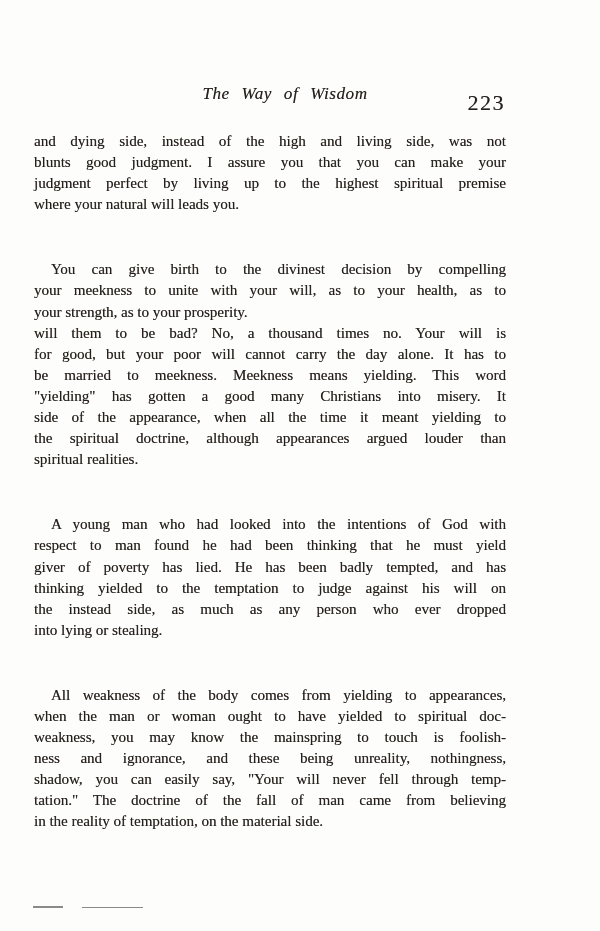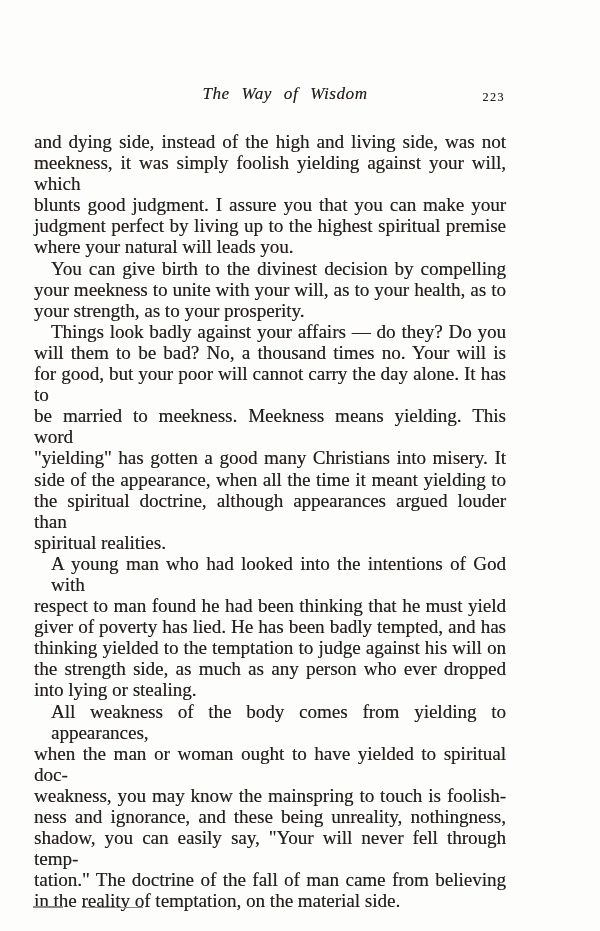--- a/index.html
+++ b/index.html
@@ -26,44 +26,45 @@
     font-size: 17px;
     word-spacing: 7px;
     letter-spacing: 0.6px;
     color: var(--ink, #241f1a);
     text-shadow: 0.2px 0.2px 0.4px rgba(25,20,15,0.5);
   }
   .running-head-number {
     position: absolute;
     top: 90px;
     right: 95px;
-    font-size: 12px;
+    font-size: 22px;
     letter-spacing: 1.5px;
     color: var(--ink, #241f1a);
     text-shadow: 0.2px 0.2px 0.4px rgba(25,20,15,0.5);
   }
   .page-body {
     position: absolute;
     left: 34px;
     top: 131px;
     width: 472px;
-    font-size: 19px;
+    font-size: 15px;
     line-height: 21.1px;
     text-shadow: 0.25px 0.25px 0.35px rgba(30,24,18,0.55);
   }
   .line {
     text-align: justify;
     text-align-last: justify;
     white-space: normal;
   }
   .line.last {
     text-align-last: left;
   }
   .line.indent {
     padding-left: 17px;
+    margin-top: 44px;
   }
   .scan-rule-short {
     position: absolute;
     left: 33px;
     top: 906px;
     width: 30px;
     height: 2px;
     background: var(--rule, #8a8a8a);
   }
   .scan-rule-long {
@@ -79,40 +80,38 @@
 <body>
 
 <div class="page">
 
   <div class="running-head-title">The Way of Wisdom</div>
 
   <div class="running-head-number">223</div>
 
   <div class="page-body">
       <div class="line">and dying side, instead of the high and living side, was not</div>
-      <div class="line">meekness, it was simply foolish yielding against your will, which</div>
       <div class="line">blunts good judgment. I assure you that you can make your</div>
       <div class="line">judgment perfect by living up to the highest spiritual premise</div>
       <div class="line last">where your natural will leads you.</div>
       <div class="line indent">You can give birth to the divinest decision by compelling</div>
       <div class="line">your meekness to unite with your will, as to your health, as to</div>
       <div class="line last">your strength, as to your prosperity.</div>
-      <div class="line indent">Things look badly against your affairs — do they? Do you</div>
       <div class="line">will them to be bad? No, a thousand times no. Your will is</div>
       <div class="line">for good, but your poor will cannot carry the day alone. It has to</div>
       <div class="line">be married to meekness. Meekness means yielding. This word</div>
       <div class="line">"yielding" has gotten a good many Christians into misery. It</div>
       <div class="line">side of the appearance, when all the time it meant yielding to</div>
       <div class="line">the spiritual doctrine, although appearances argued louder than</div>
       <div class="line last">spiritual realities.</div>
       <div class="line indent">A young man who had looked into the intentions of God with</div>
       <div class="line">respect to man found he had been thinking that he must yield</div>
       <div class="line">giver of poverty has lied. He has been badly tempted, and has</div>
       <div class="line">thinking yielded to the temptation to judge against his will on</div>
-      <div class="line">the strength side, as much as any person who ever dropped</div>
+      <div class="line">the instead side, as much as any person who ever dropped</div>
       <div class="line last">into lying or stealing.</div>
       <div class="line indent">All weakness of the body comes from yielding to appearances,</div>
       <div class="line">when the man or woman ought to have yielded to spiritual doc-</div>
       <div class="line">weakness, you may know the mainspring to touch is foolish-</div>
       <div class="line">ness and ignorance, and these being unreality, nothingness,</div>
       <div class="line">shadow, you can easily say, "Your will never fell through temp-</div>
       <div class="line">tation." The doctrine of the fall of man came from believing</div>
       <div class="line last">in the reality of temptation, on the material side.</div>
     </div>
 

